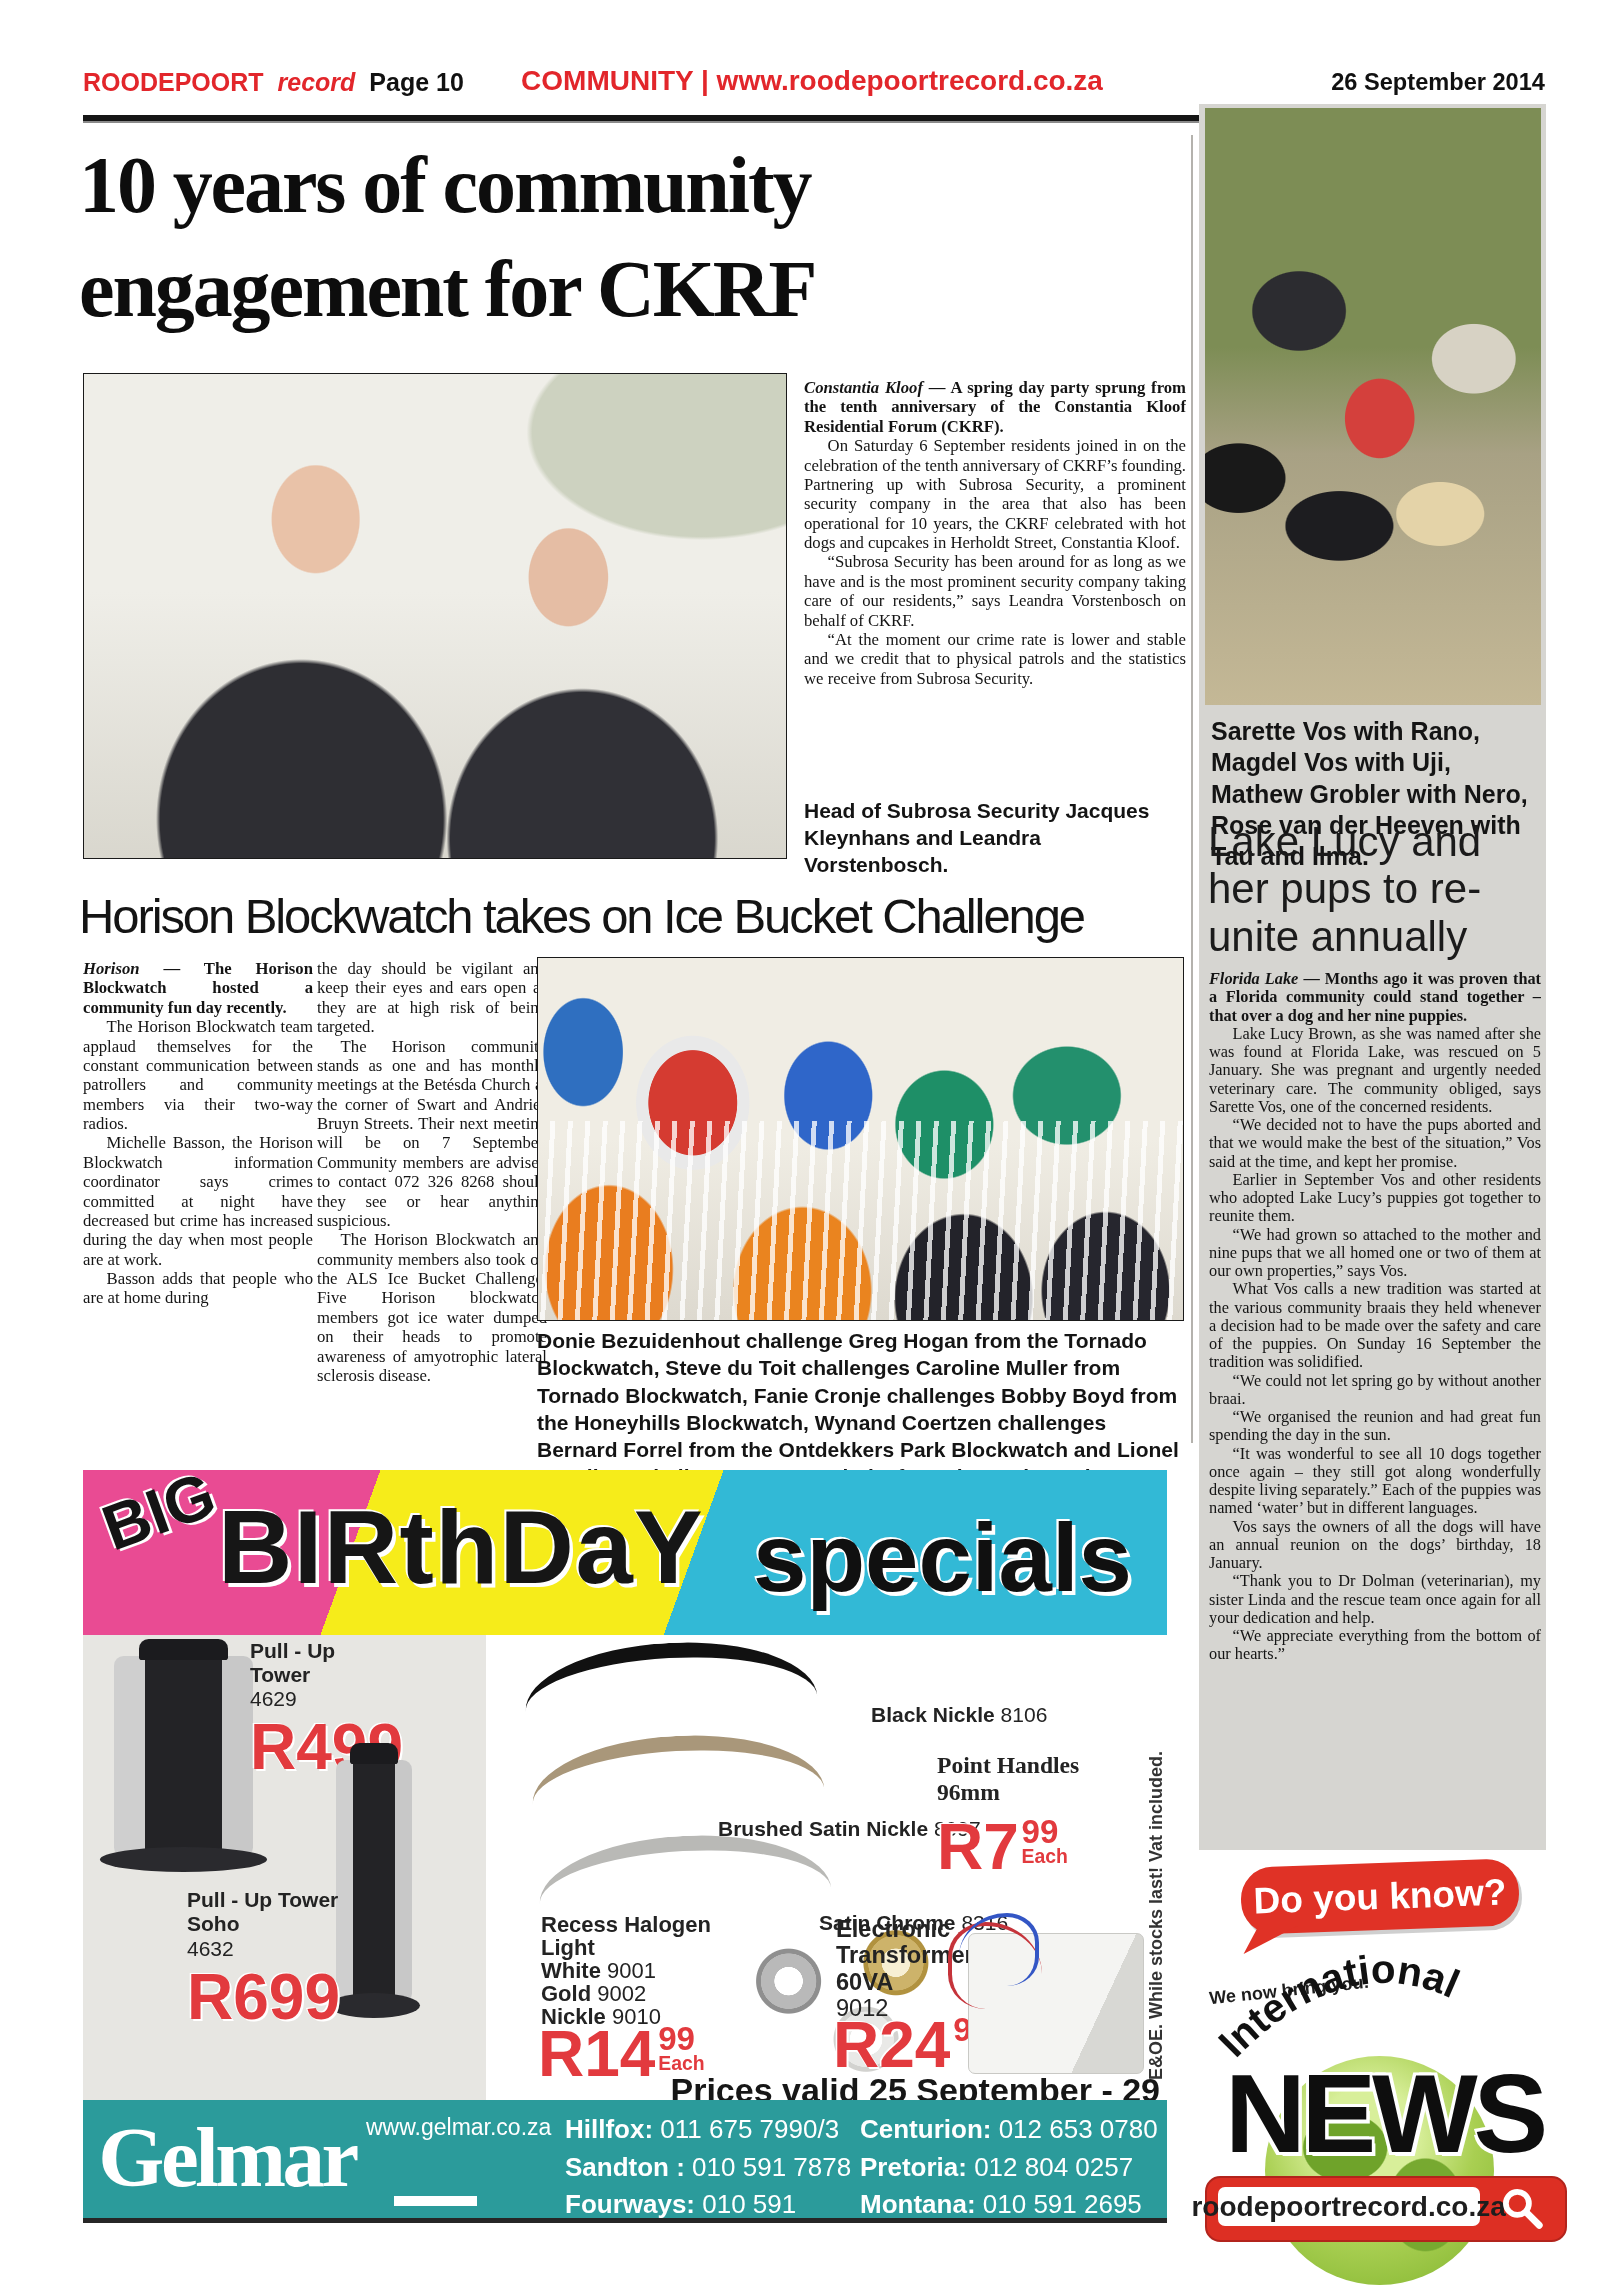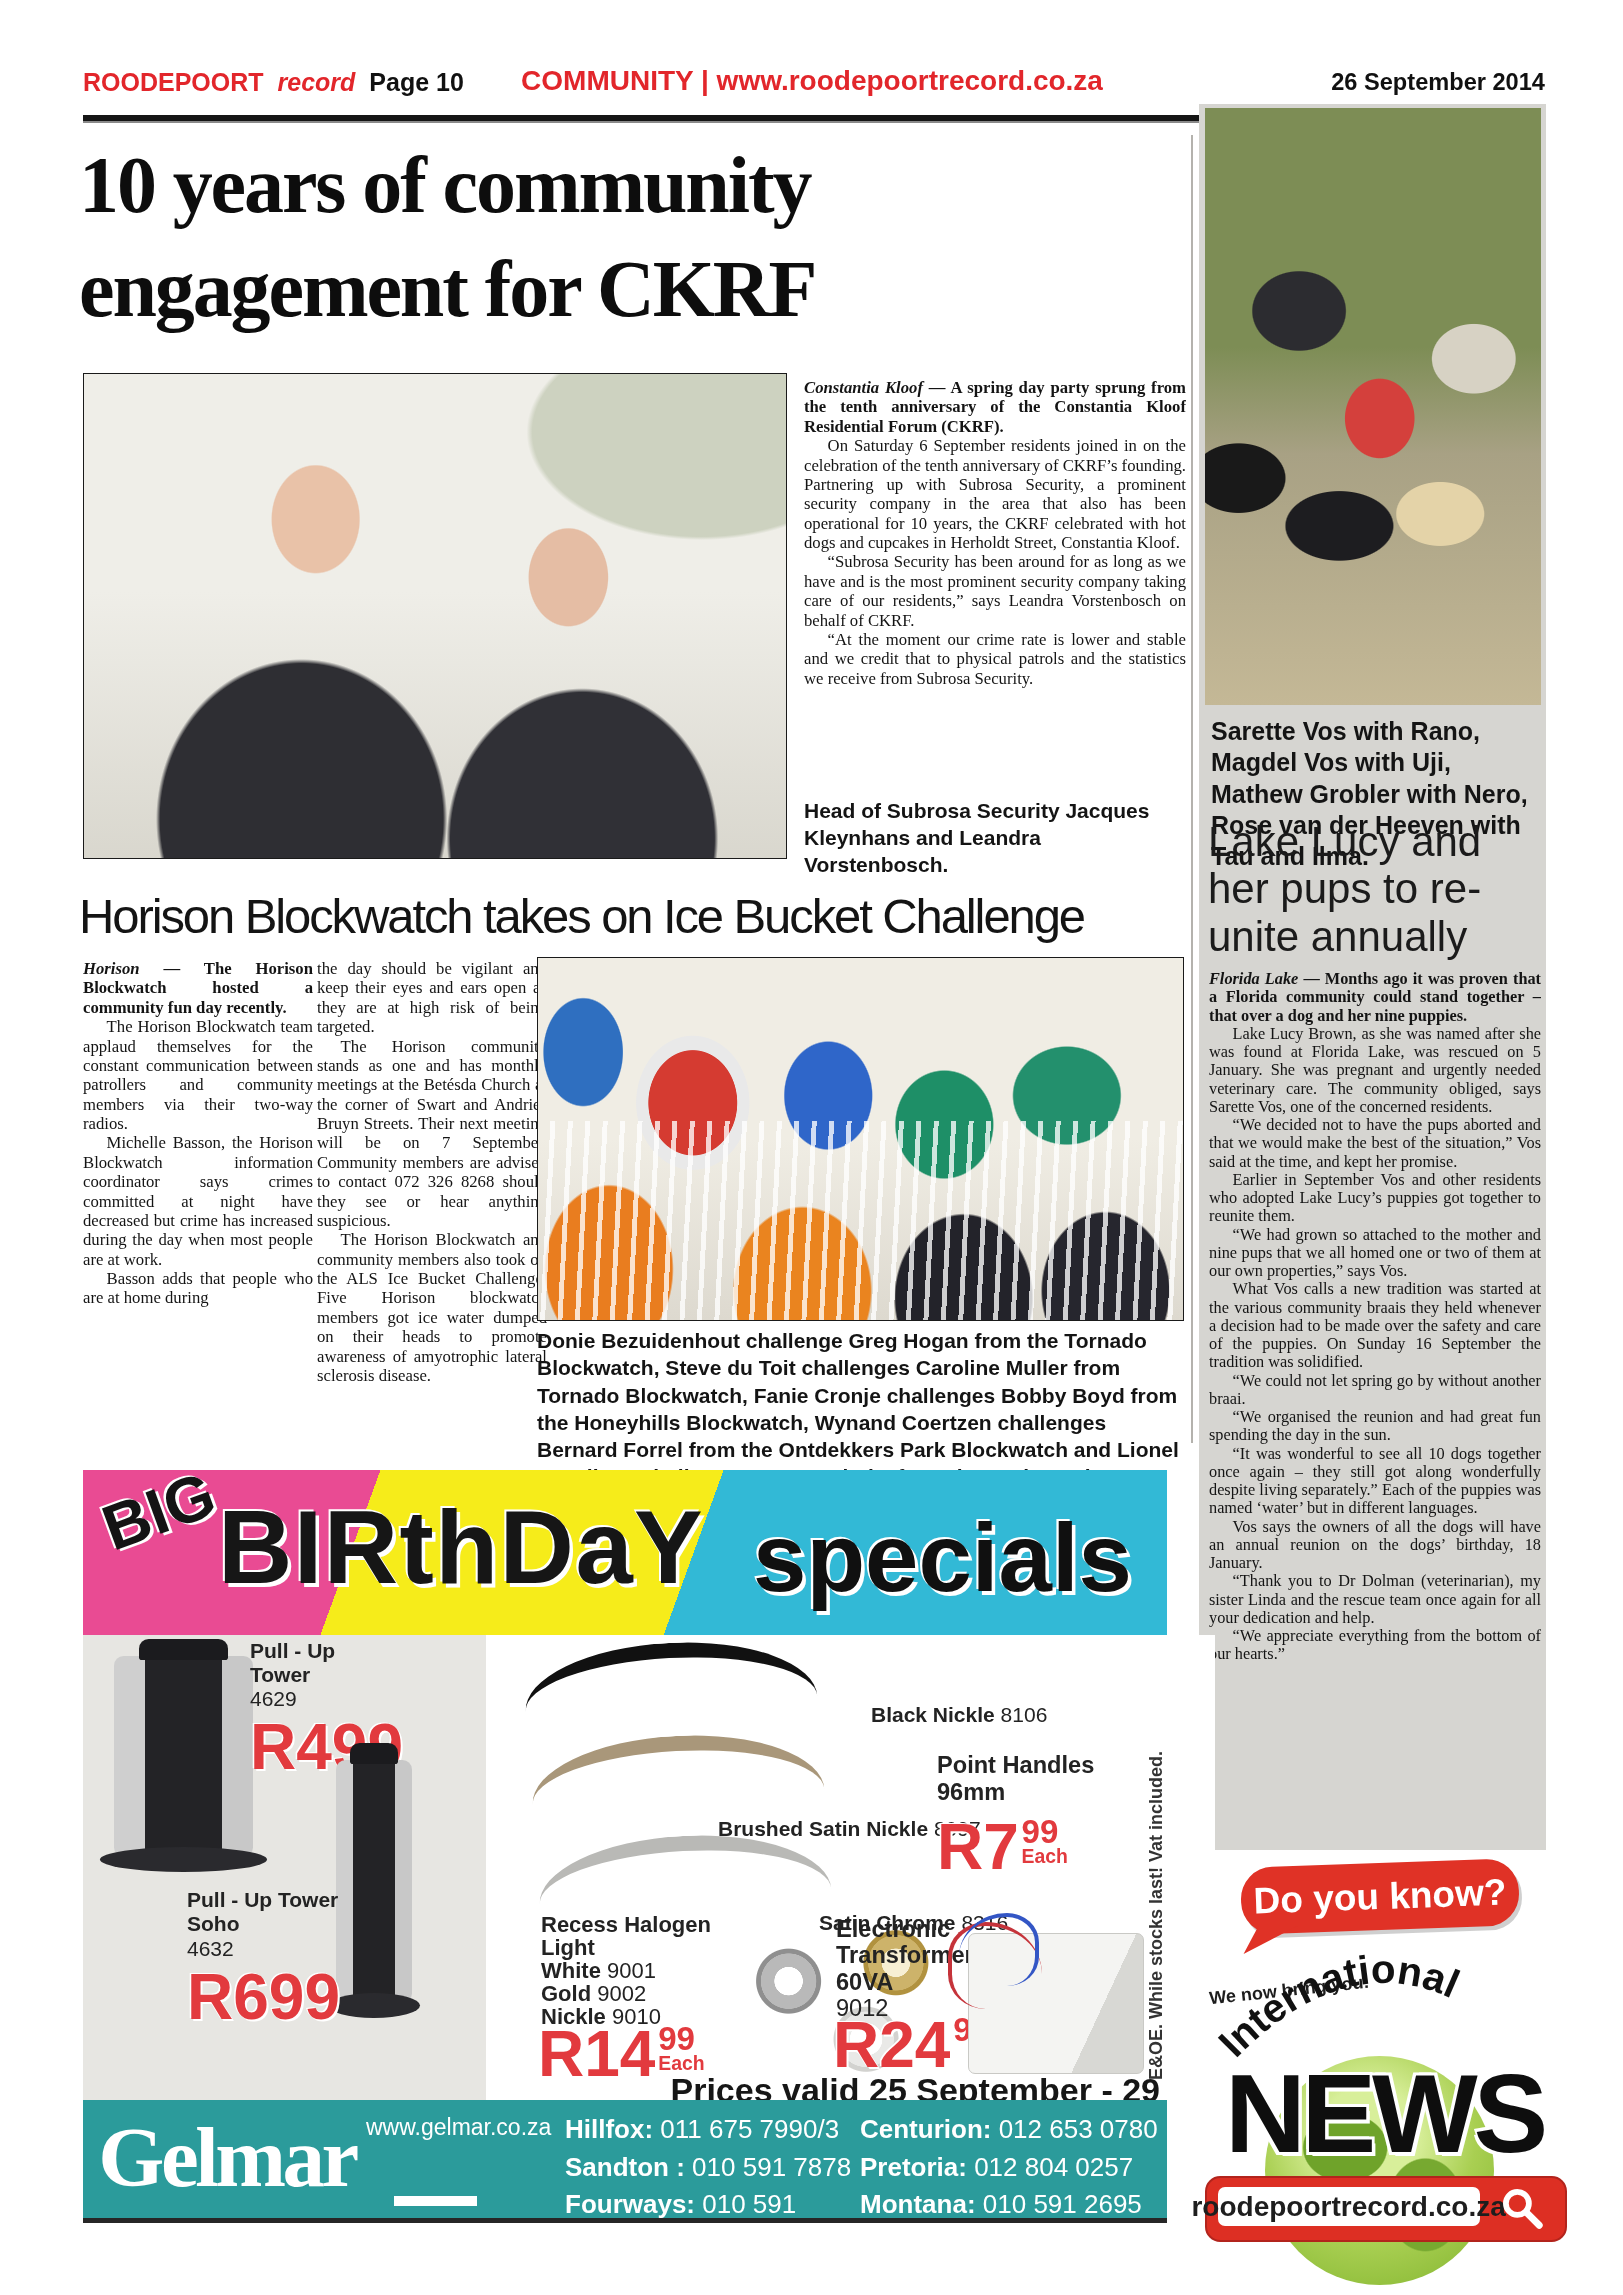--- a/index.html
+++ b/index.html
@@ -71,21 +71,21 @@
   .ad{left:83px;top:1470px;width:1084px;height:753px;background:#ffffff;}
   .ad .a{position:absolute;}
   .ad-banner{left:0;top:0;width:1084px;height:165px;overflow:hidden;
       background:linear-gradient(110deg,#e94b93 0 26%,#f6ec1a 26% 56%,#32b9d6 56% 100%);}
   .ad-big{left:19.4px;top:4.2px;transform:rotate(-20deg);font-size:64px;font-weight:800;color:#141414;
       text-shadow:2.8px 2.8px 0 #fff,-2.1px -2.1px 0 #fff;}
   .ad-bday{left:135px;top:19.4px;font-size:103px;font-weight:800;color:#161616;letter-spacing:1.4px;
       text-shadow:3.5px 3.5px 0 #fff,-2.1px -2.1px 0 #fff;}
   .ad-spec{left:670px;top:33px;font-size:96px;font-weight:bold;color:#101010;
       text-shadow:3.5px 3.5px 0 #fff,-2.1px -2.1px 0 #fff;}
-  .ad-body{left:0;top:165px;width:1084px;height:465px;background:#fff;padding-left:48px;}
+  .ad-body{left:0;top:165px;width:1084px;height:465px;background:#fff;}
   .ad-strip{left:0;top:0;width:403px;height:465px;background:#e7e6e2;}
   .prod-label{font-family:"Liberation Sans","DejaVu Sans",sans-serif;font-size:21px;line-height:1.16;
       font-weight:bold;color:#232323;}
   .prod-label .code{font-weight:400;}
   .price{font-family:"Liberation Sans","DejaVu Sans",sans-serif;font-weight:800;color:#e23a3e;
       text-shadow:2.1px 2.1px 0 #fff,-1.4px -1.4px 0 #fff;display:flex;align-items:flex-start;}
   .price .r{font-size:64px;line-height:.95;}
   .price .cw{display:flex;flex-direction:column;margin-left:2.8px;}
   .price .cents{font-size:33px;line-height:.9;}
   .price .each{font-size:19.4px;line-height:1;}
@@ -231,21 +231,21 @@
         <div>Pull - Up Tower</div>
         <div>Soho</div>
         <div class="code">4632</div>
       </div>
       <div class="a price" style="left:104px;top:332px;">
         <span class="r">R699</span>
       </div>
 
       <div class="a handle" style="left:441px;top:8.3px;width:292px;"></div>
       <div class="a prod-label" style="left:788px;top:68px;width:229px;"><span>Black Nickle</span> <span class="code">8106</span></div>
-      <div class="a prod-label" style="left:854px;top:117px;width:208px;font-size:23.6px;">
+      <div class="a prod-label" style="left:854px;top:117px;width:208px;font-size:23.6px;font-family:Liberation Serif, serif;">
         <div>Point Handles</div>
         <div>96mm</div>
       </div>
       <div class="a handle bronze" style="left:448px;top:101px;width:292px;"></div>
       <div class="a prod-label" style="left:635px;top:182px;width:292px;"><span>Brushed Satin Nickle</span> <span class="code">8097</span></div>
       <div class="a price" style="left:854px;top:182px;">
         <span class="r">R7</span>
         <span class="cw">
             <span class="cents">99</span>
             <span class="each">Each</span>

